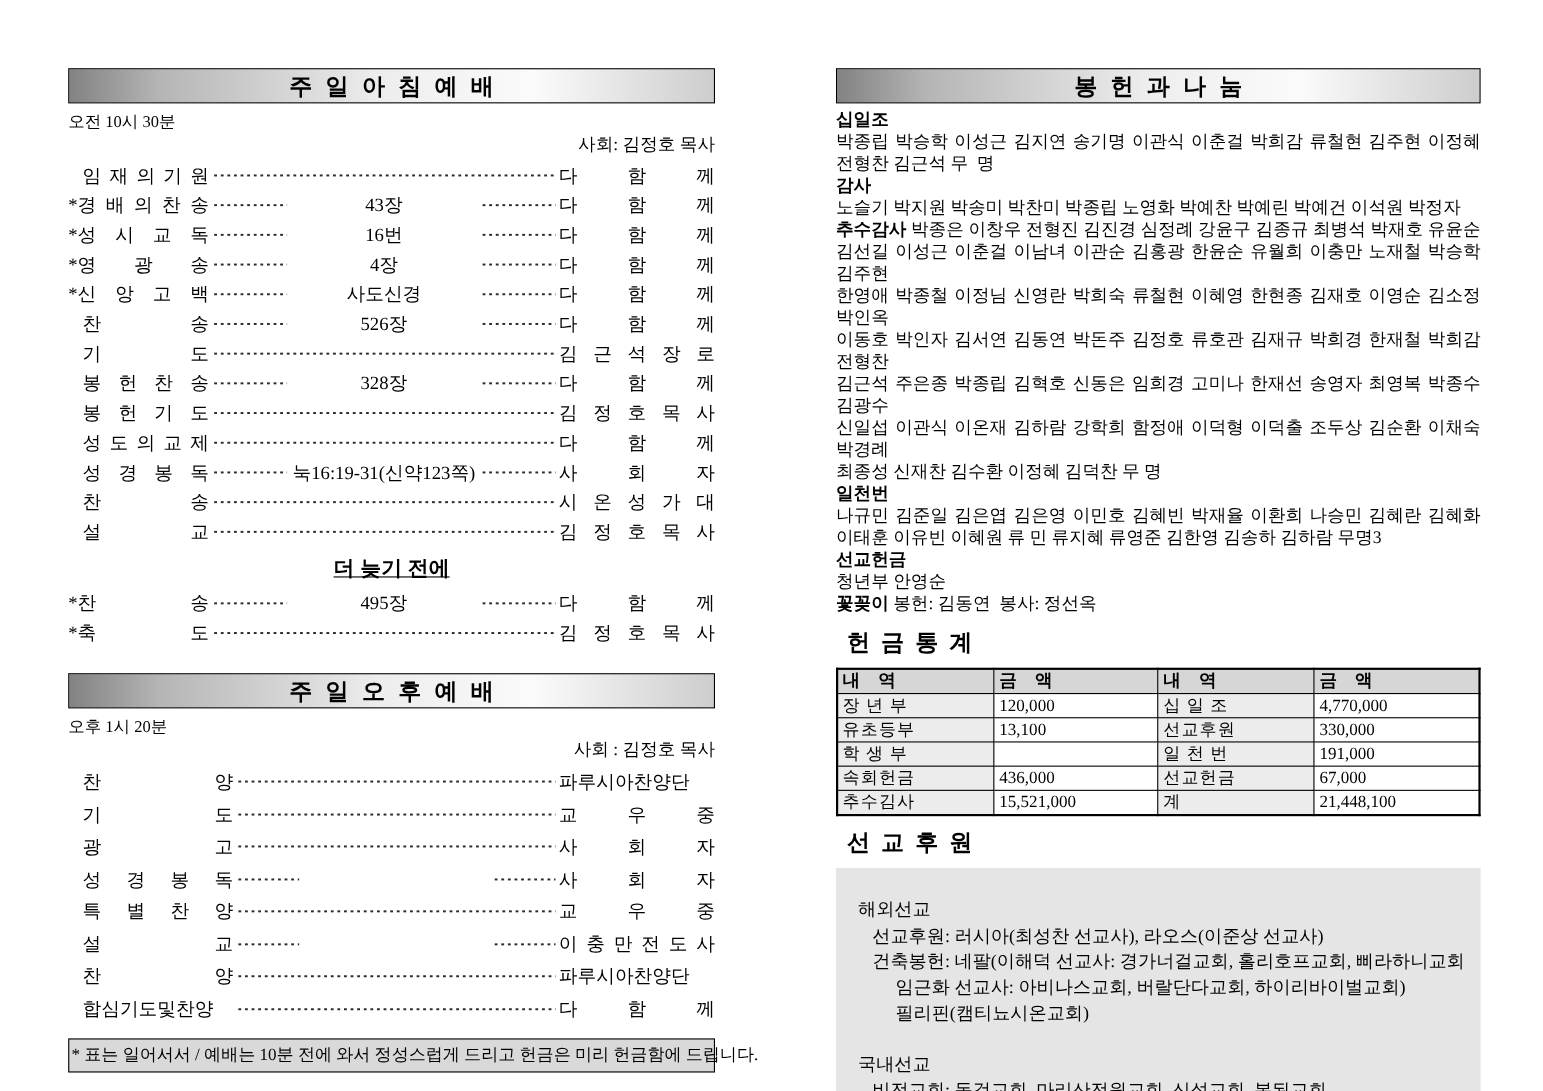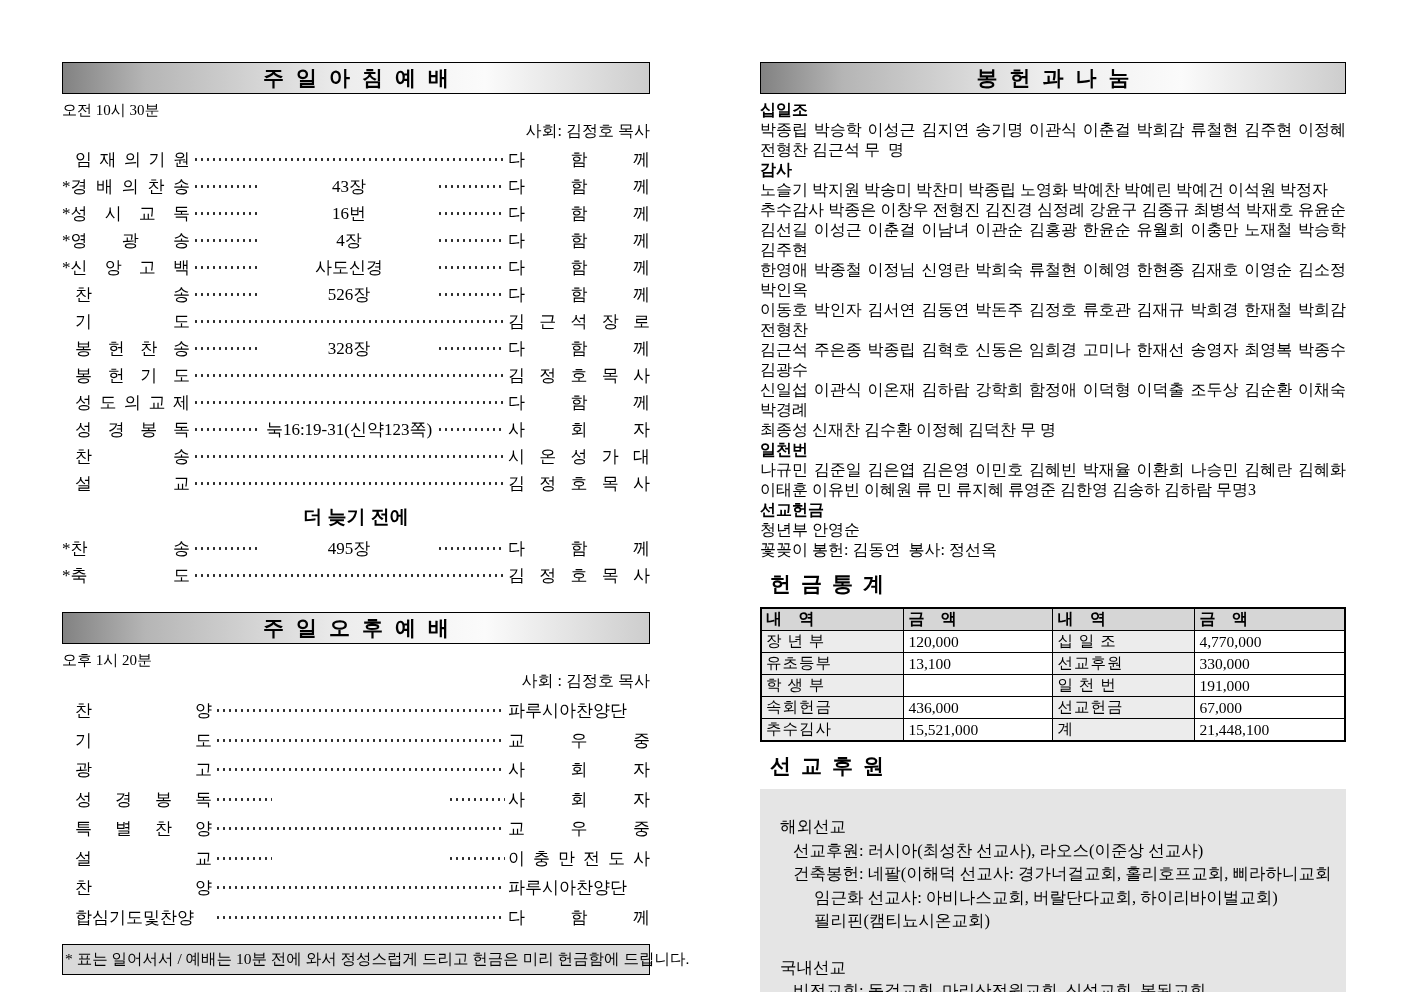--- a/index.html
+++ b/index.html
@@ -33,35 +33,35 @@
   .w-label{flex:none;width:128px;box-sizing:border-box;padding-left:13px;
            text-align:justify;text-align-last:justify;}
   .w-label.star{padding-left:0;}
   .afternoon-list .w-label{width:150px;}
   .dots{flex:1;height:9px;margin:0 3px;
         background-image:radial-gradient(circle,#2b2b2b 1.1px,rgba(0,0,0,0) 1.35px);
         background-size:6px 9px;background-repeat:repeat-x;background-position:0 50%;}
   .w-mid{flex:none;min-width:170px;text-align:center;}
   .w-right{flex:none;width:142px;text-align:justify;text-align-last:justify;}
 
-  .sermon-title{text-align:center;font-size:19px;margin:7px 0 5px;}
+  .sermon-title{text-align:center;font-size:19px;margin:7px 0 5px;text-decoration:underline;}
 
   .footer-note{
     margin-top:12px;border:1px solid #000;background:#d9d9d9;
     font-size:15.5px;text-align:center;padding:4px 2px;white-space:nowrap;
   }
 
   
   #offering-lines{margin-top:6px;}
   .off-h{font-family:"Liberation Sans","DejaVu Sans",sans-serif;font-weight:bold;
          font-size:16px;line-height:20px;}
   .off-line{font-size:16px;line-height:20px;}
   .off-line.just{text-align:justify;text-align-last:justify;}
   .off-line.keep{white-space:pre-wrap;}
-  .off-b{font-family:"Liberation Sans","DejaVu Sans",sans-serif;font-weight:normal;}
+  .off-b{font-family:"Liberation Sans","DejaVu Sans",sans-serif;font-weight:bold;}
 
   .section-title{
     font-family:"Liberation Sans","DejaVu Sans",sans-serif;
     font-weight:bold;font-size:21px;letter-spacing:10px;padding-left:10px;margin-top:10px;
   }
 
   table#stats{width:100%;border-collapse:collapse;margin-top:9px;border:2px solid #000;}
   #stats th,#stats td{border:1px solid #000;height:21px;padding:0 4px;
                       font-size:15.5px;text-align:left;}
   #stats th{background:#d6d6d6;font-family:"Liberation Sans","DejaVu Sans",sans-serif;

